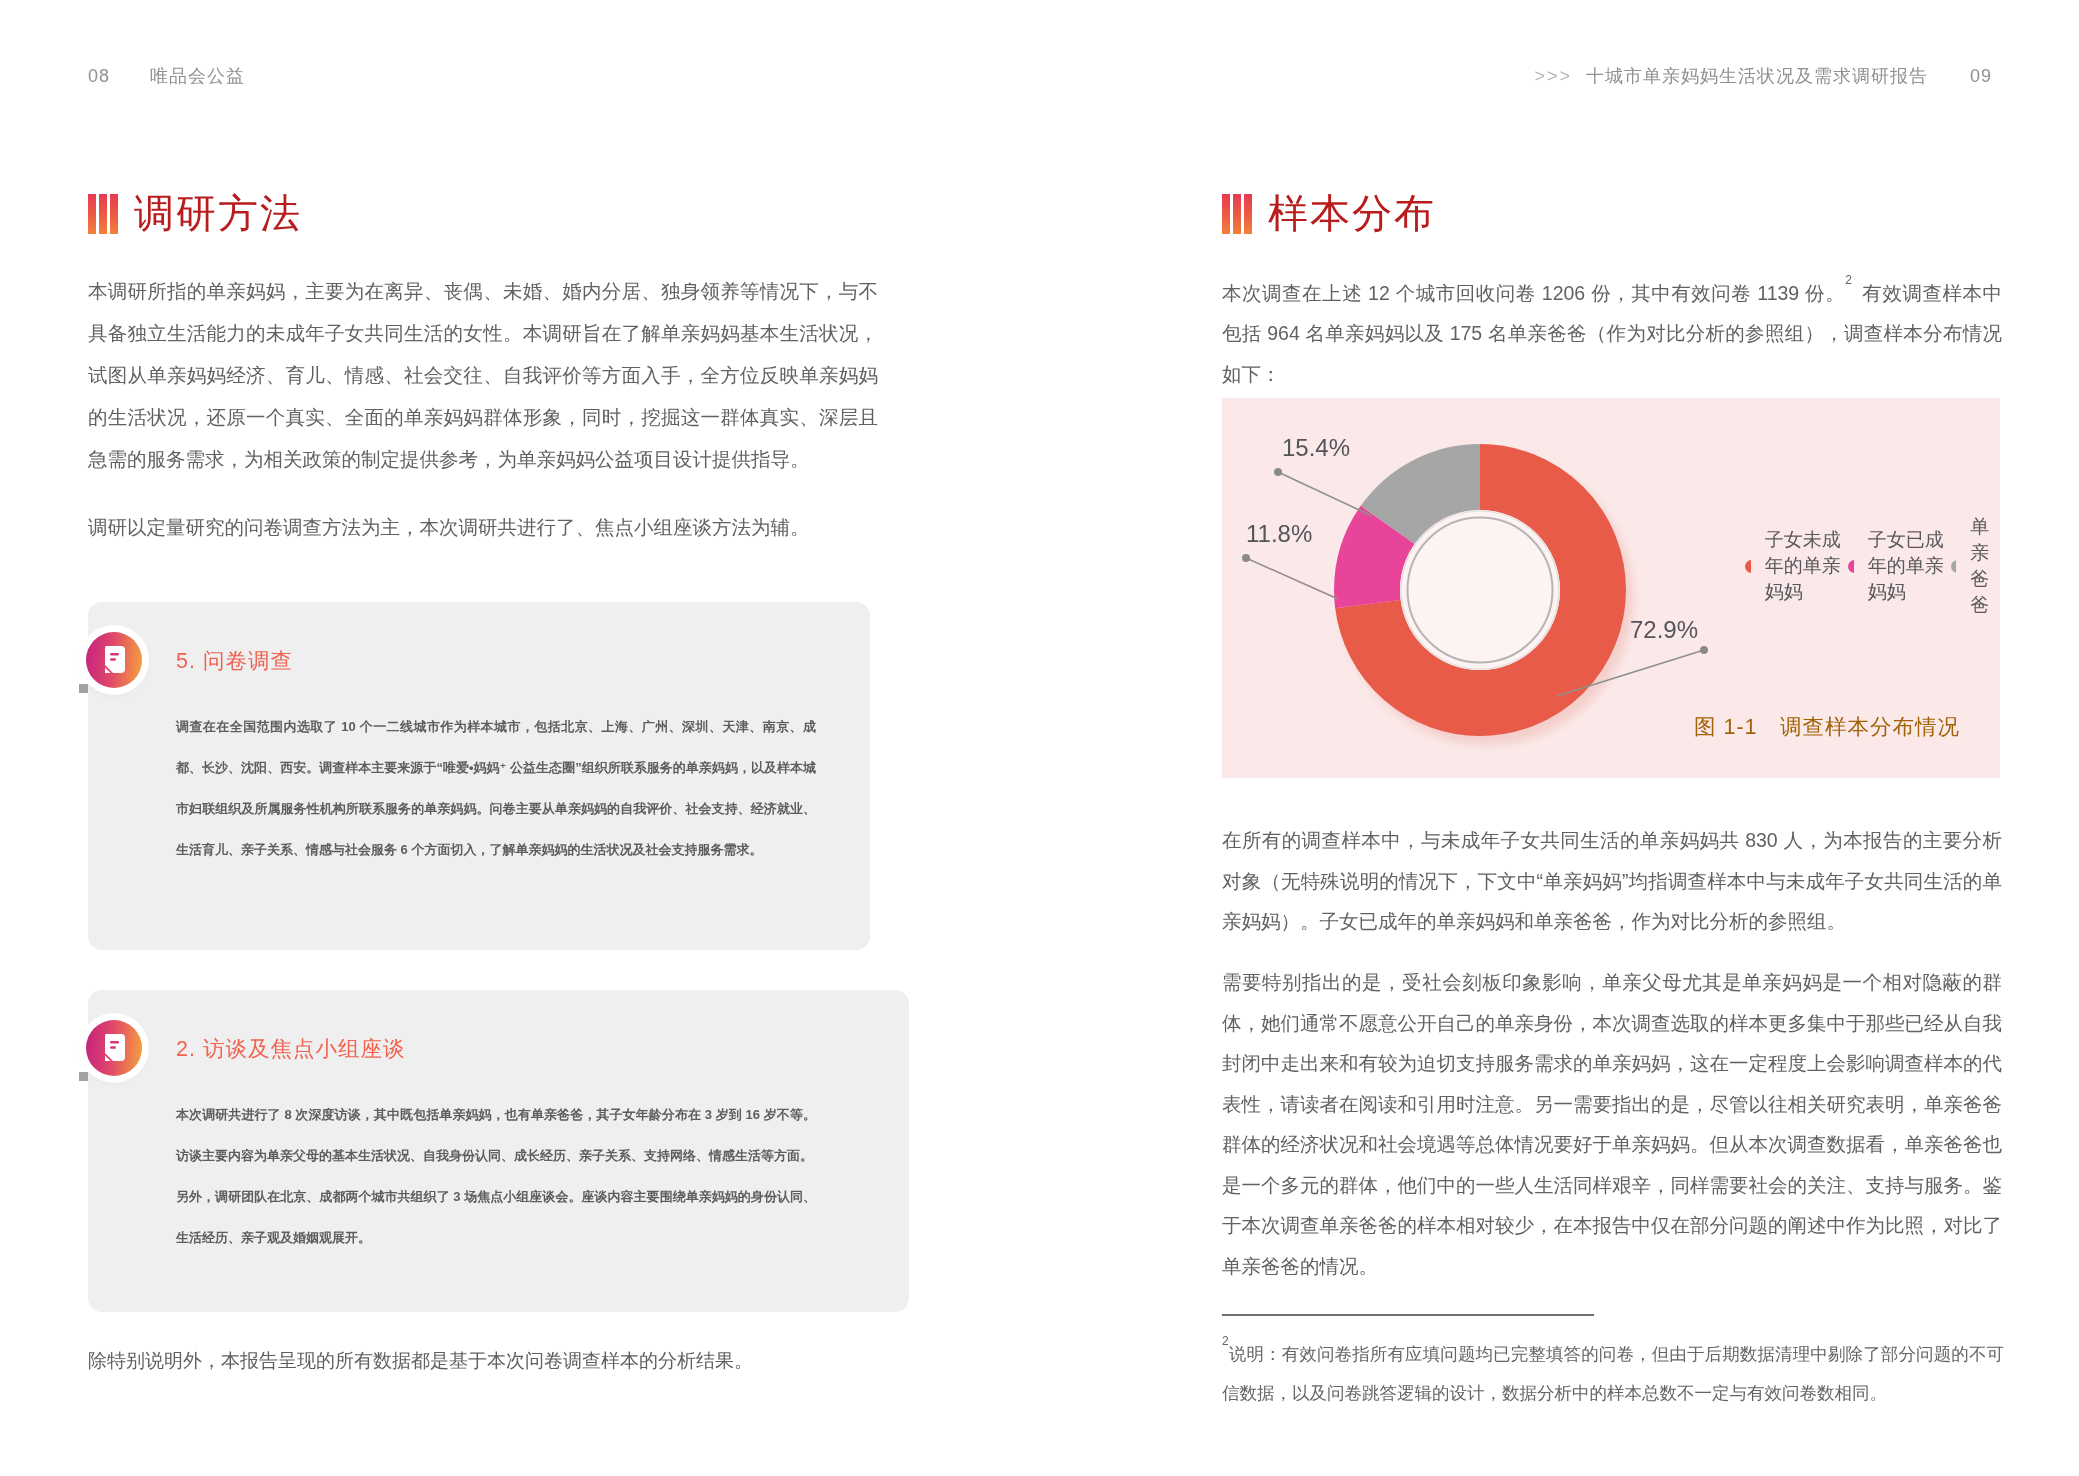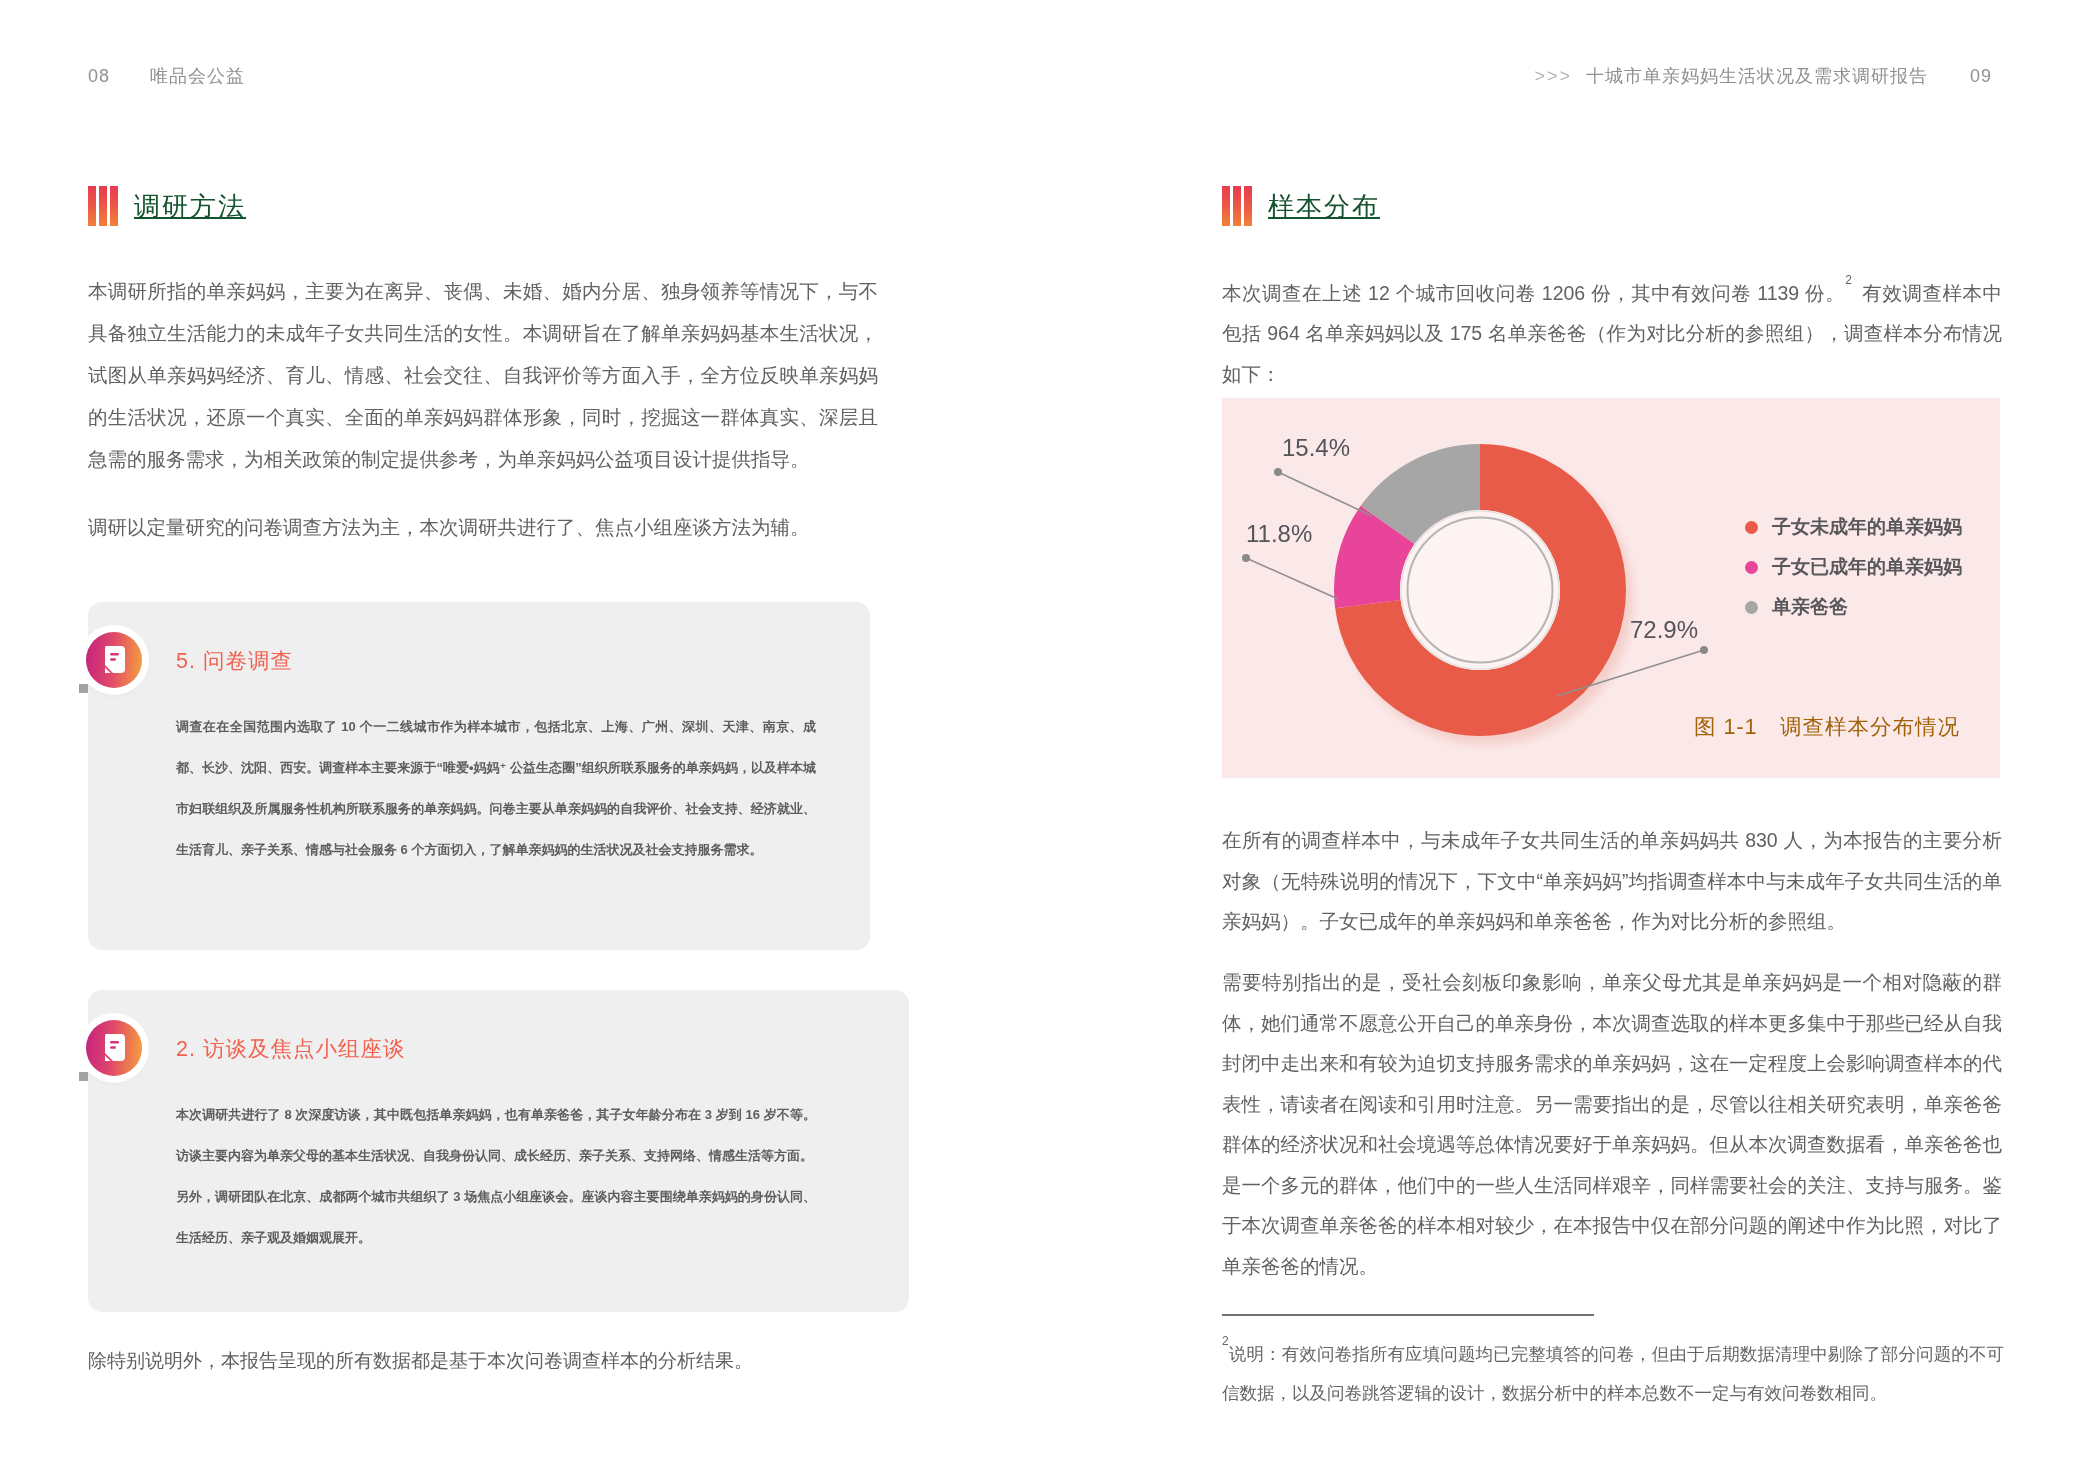--- a/index.html
+++ b/index.html
@@ -11,21 +11,21 @@
   .hdr{font-size:18px;color:#8f9092;letter-spacing:1px;display:flex;align-items:center;}
   .hdr-left{left:88px;top:64px;gap:40px;justify-content:flex-end;}
   .hdr-right{right:87px;top:64px;gap:14px;}
   .hdr-arrows{color:#b4b4b6;letter-spacing:2px;}
   .hdr-pagenum-right{margin-left:28px;}
 
   
   .sec-title{display:flex;align-items:center;gap:16px;}
   .bars{display:flex;gap:3px;height:40px;}
   .bars i{display:block;width:8px;height:40px;background:linear-gradient(180deg,#e63a52 0%,#ec5c44 55%,#f2813a 100%);}
-  .sec-title span{font-size:26px;color:#14532d;letter-spacing:2px;text-decoration:underline;}
+  .sec-title span{font-size:40px;color:#b91c1c;letter-spacing:2px;}
 
   
   .para{font-size:19.5px;line-height:42px;color:#616161;text-align:justify;}
   .para-r{font-size:19.5px;line-height:40.5px;color:#616161;text-align:justify;}
   sup.s{font-size:12px;position:relative;top:-8px;}
   .sup-gap{margin-left:10px;}
 
   
   .gbox{background:#efefef;border-radius:14px;}
   .gbox .circle{position:absolute;left:-2px;top:30px;width:56px;height:56px;border-radius:50%;
@@ -33,21 +33,21 @@
     box-shadow:0 0 0 7px #ffffff,0 4px 10px rgba(0,0,0,.10);
     display:flex;align-items:center;justify-content:center;}
   .gbox .btitle{position:absolute;left:88px;top:44px;font-size:21.5px;color:#f2604e;letter-spacing:1px;}
   .gbox .bbody{position:absolute;left:88px;top:104px;width:640px;font-size:13px;line-height:41px;
     color:#5d5d5d;text-align:justify;font-weight:bold;}
   .gbox .bbody p{margin:0;}
   .sq{width:9px;height:9px;background:#a2a2a2;}
 
   
   .panel{background:#fbe9e9;}
-  .legend{left:1745px;top:514px;display:flex;flex-direction:column;gap:14px;font-weight:bold;}
+  .legend{left:1745px;top:514px;display:flex;flex-direction:row;gap:0;}
   .legend-row{display:flex;align-items:center;gap:14px;}
   .legend-label{font-size:19px;color:#58585c;}
   .caption{left:1694px;top:712px;font-size:21.5px;color:#a16207;letter-spacing:1px;}
 
   
   .divider{left:1222px;top:1314px;width:372px;border-top:2px solid #6f6f6f;height:0;}
   .footnote{left:1222px;top:1330px;width:782px;font-size:17.5px;line-height:39px;color:#646464;text-align:justify;}
 
   .foot-left{left:88px;top:1348px;width:790px;font-size:19px;color:#5f5f5f;}
 

